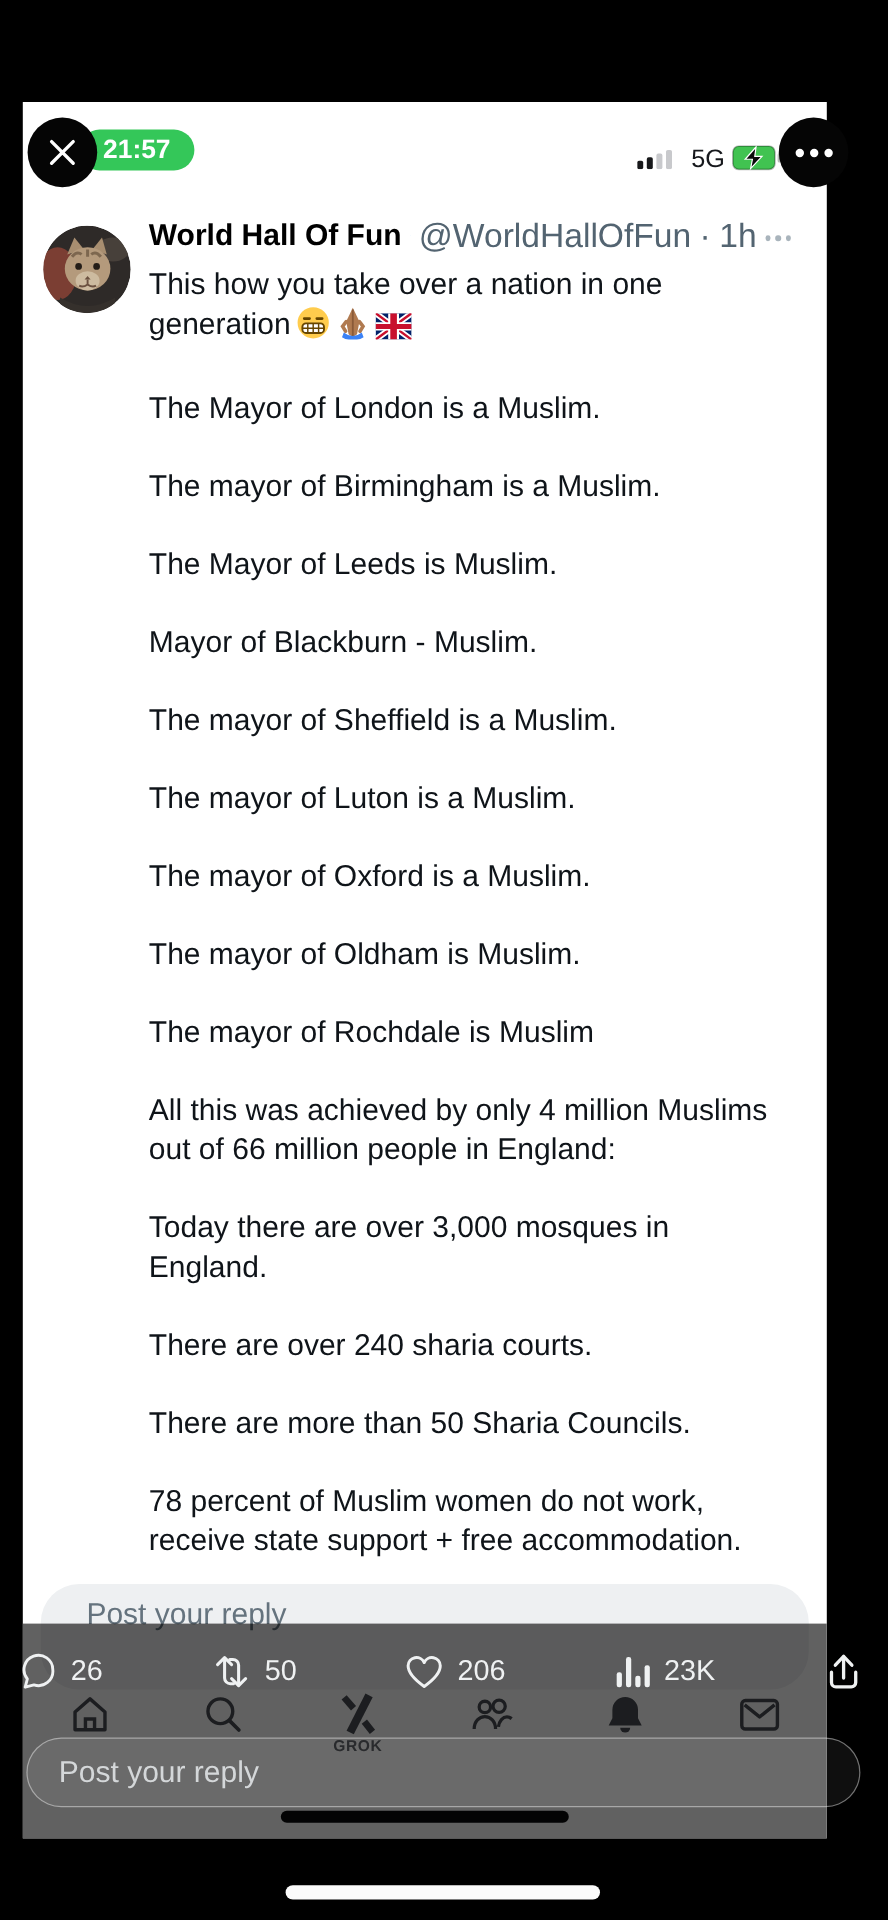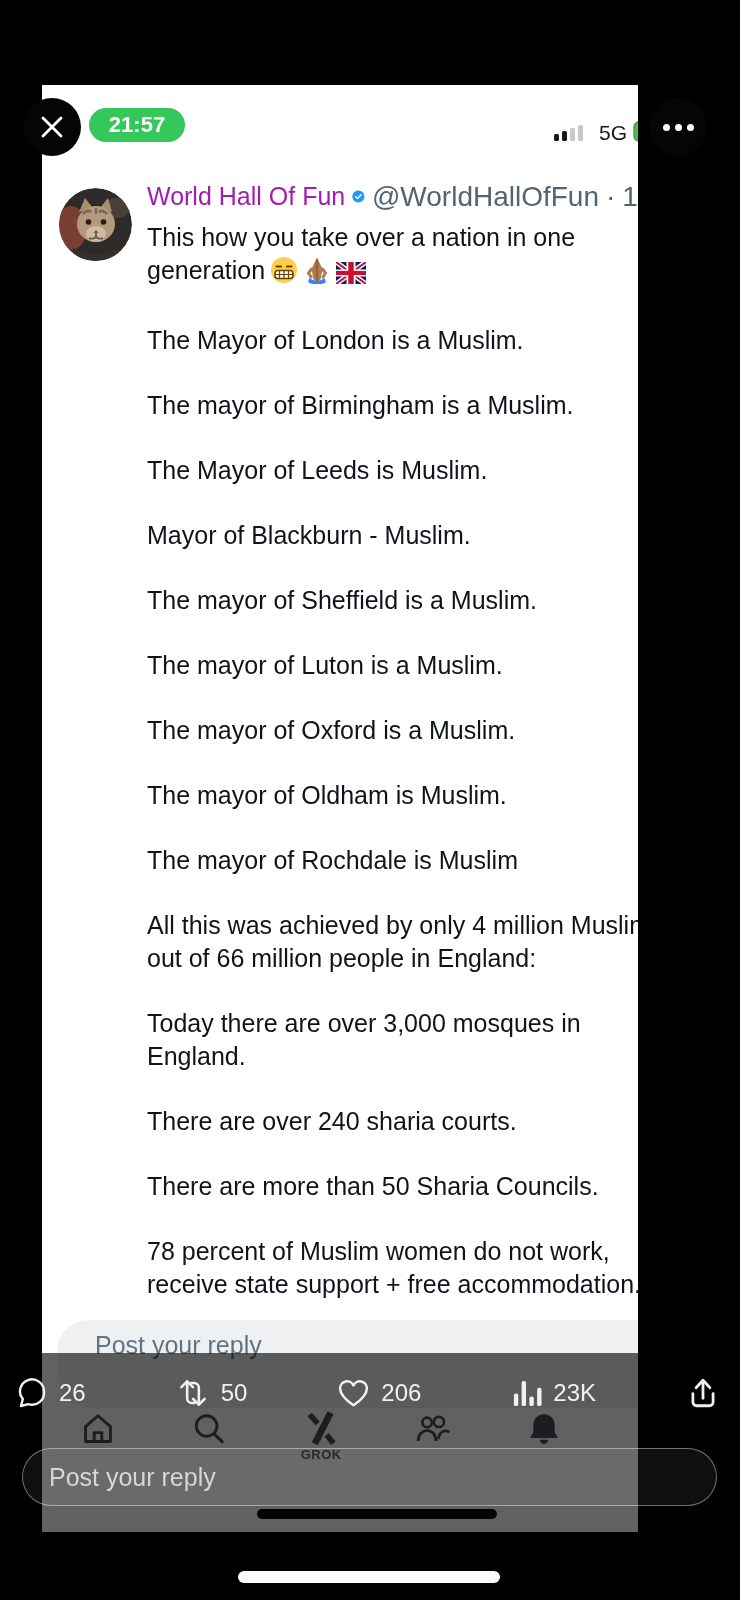--- a/index.html
+++ b/index.html
@@ -1,35 +1,35 @@
 <!DOCTYPE html>
 <html><head>
 <meta charset="utf-8">
 <style>
   html,body{margin:0;padding:0;background:#000;}
   body{width:740px;height:1600px;position:relative;overflow:hidden;
        font-family:"Liberation Sans",sans-serif;-webkit-font-smoothing:antialiased;}
 
   
-  #screenshot{position:absolute;left:42px;top:85px;width:596px;height:1447px;
+  #screenshot{position:absolute;left:19px;top:85px;width:670px;height:1447px;
               background:#ffffff;overflow:hidden;}
 
   
   .time-pill{position:absolute;left:47px;top:23px;width:96px;height:34px;border-radius:17px;
              background:#34c759;color:#fff;font-size:22px;font-weight:700;
              display:flex;align-items:center;justify-content:center;}
   .sig{position:absolute;left:512px;top:38px;}
   .net-label{position:absolute;left:557px;top:36px;font-size:21px;font-weight:500;color:#16181c;}
   .batt{position:absolute;left:591px;top:36px;}
 
   
   .avatar{position:absolute;left:17px;top:103px;width:73px;height:73px;border-radius:50%;overflow:hidden;}
   .tweet-content{position:absolute;left:105px;top:95px;width:535px;}
   .name-row{display:flex;align-items:center;gap:7px;line-height:33px;}
-  .disp-name{font-size:25px;font-weight:400;color:#a21caf;white-space:nowrap;}
+  .disp-name{font-size:25px;font-weight:700;color:#000000;white-space:nowrap;}
   .handle,.sep,.time-ago{font-size:28px;color:#536471;white-space:nowrap;}
   .tweet-more{margin-left:auto;display:flex;gap:4px;align-items:center;padding-top:4px;}
   .tweet-more i{width:4.5px;height:4.5px;border-radius:50%;background:#a9b4bc;display:block;}
   .body-text{font-size:25px;line-height:33px;color:#0f1419;margin-top:8px;}
   .body-text p{margin:0 0 32px 0;white-space:pre-line;}
   .intro-emoji{display:inline-block;vertical-align:-5px;margin-left:5px;}
 
   
   .inner-reply{position:absolute;left:15px;top:1235px;width:640px;height:88px;border-radius:32px;
                background:#eef0f2;}

